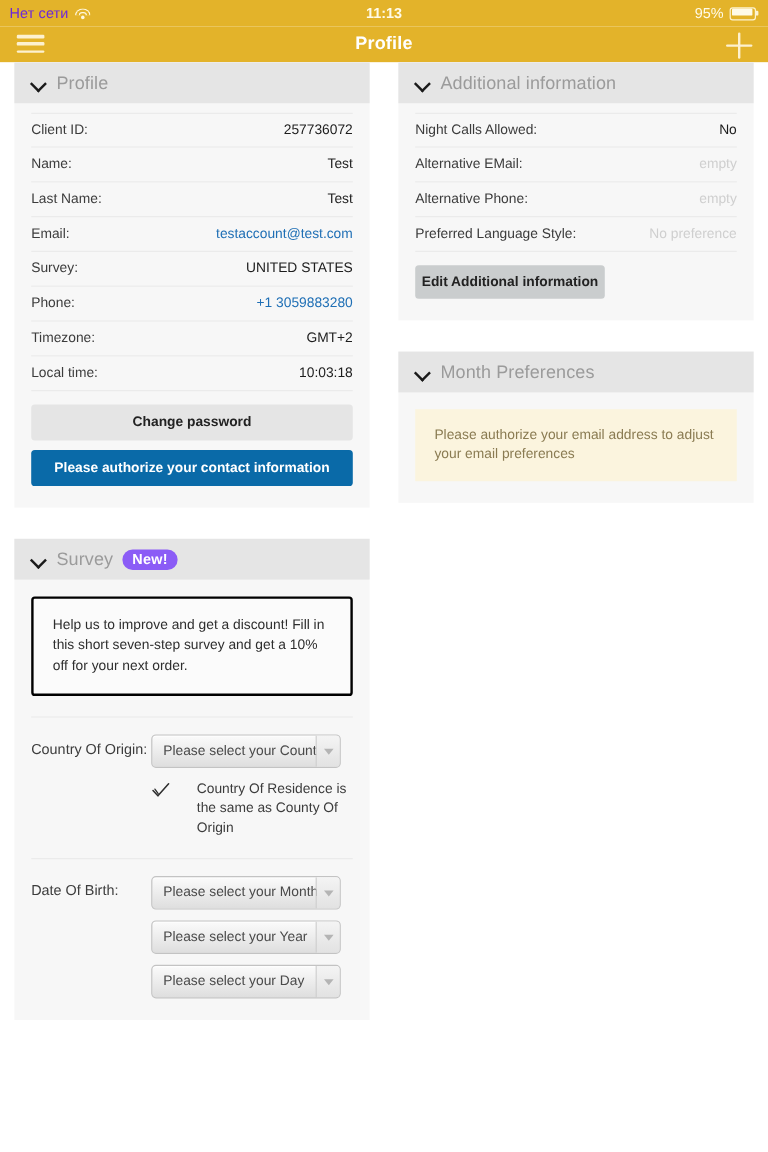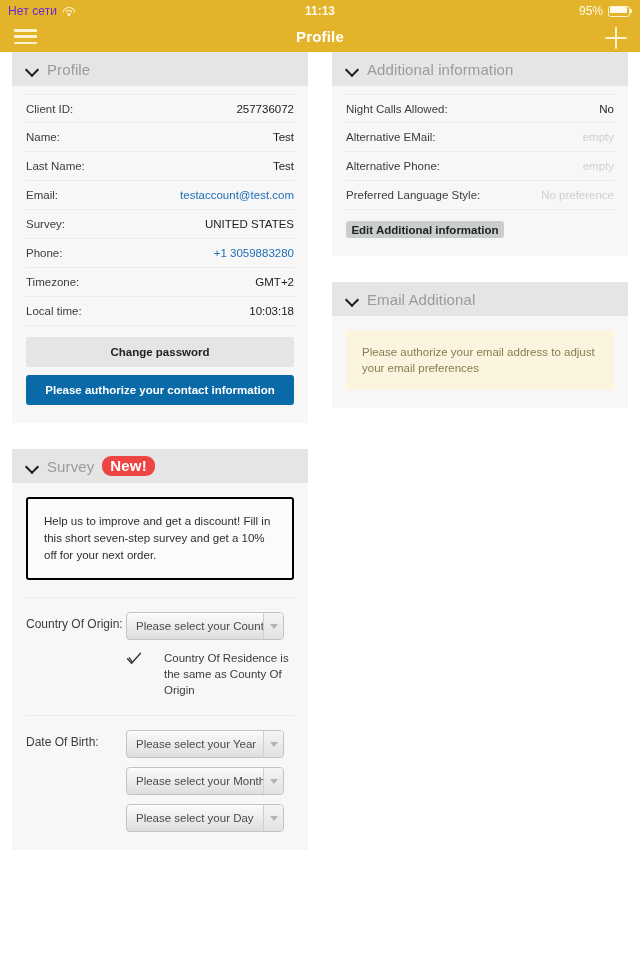--- a/index.html
+++ b/index.html
@@ -63,21 +63,21 @@
     padding-left:14px; gap:8px;
   }
   .chev { width:13px; height:13px; position:relative; flex:0 0 auto; }
   .chev:before {
     content:""; position:absolute; left:1px; top:2px; width:8px; height:8px;
     border-right:2.6px solid #1a1a1a; border-bottom:2.6px solid #1a1a1a;
     transform:rotate(45deg);
   }
   .card-title { font-size:15px; color:#9b9b9b; font-weight:400; letter-spacing:.1px; }
   .badge-new {
-    background:#ef4444; color:#fff; font-size:15px; font-weight:700;
+    background:#8b5cf6; color:#fff; font-size:12px; font-weight:700;
     border-radius:9px; padding:2px 8px 3px; line-height:1; letter-spacing:.2px;
   }
   .card-body { padding:0 14px 18px; }
 
   
   .rows { padding-top:8px; }
   .row {
     height:29px; display:flex; align-items:center;
     border-bottom:1px solid #ebebeb;
     justify-content:space-between;
@@ -92,21 +92,21 @@
 
   
   .btn {
     display:flex; align-items:center; justify-content:center;
     height:30px; border-radius:3px; font-size:11.5px; font-weight:700;
     cursor:pointer; user-select:none;
   }
   .btn-grey { background:#e5e5e5; color:#222; margin-top:11px; }
   .btn-blue { background:#0a6aa8; color:#fff; margin-top:8px; }
   .btn-edit { background:#cacdce; color:#222; margin-top:11px;
-              width:158px; height:17px; }
+              width:158px; height:28px; }
 
   
   .notice {
     background:#fbf4de; color:#8a7b52; font-size:11.5px; line-height:16px;
     padding:14px 16px; margin-top:14px;
   }
 
   
   .survey-intro {
     border:2px solid #000000; background:#fbfbfb; border-radius:3px;
@@ -263,27 +263,27 @@
                 </span>
                 <span class="check-line-text">Country Of Residence is the same as County Of Origin</span>
               </div>
             </div>
           </div>
 
           <div class="field-row">
             <div class="field-label">Date Of Birth:</div>
             <div class="field-ctrl">
               <div class="select">
-                <span class="select-text">Please select your Year</span>
+                <span class="select-text">Please select your Month</span>
                 <span class="select-arrow">
                     <i></i>
                   </span>
               </div>
               <div class="select">
-                <span class="select-text">Please select your Month</span>
+                <span class="select-text">Please select your Year</span>
                 <span class="select-arrow">
                     <i></i>
                   </span>
               </div>
               <div class="select">
                 <span class="select-text">Please select your Day</span>
                 <span class="select-arrow">
                     <i></i>
                   </span>
               </div>
@@ -320,21 +320,21 @@
               <span class="r-value muted">No preference</span>
             </div>
           </div>
           <div class="btn btn-edit">Edit Additional information</div>
         </div>
       </div>
 
       <div class="card">
         <div class="card-head">
           <span class="chev"></span>
-          <span class="card-title">Email Additional</span>
+          <span class="card-title">Month Preferences</span>
         </div>
         <div class="card-body">
           <div class="notice">Please authorize your email address to adjust your email preferences</div>
         </div>
       </div>
 
     </div>
 
   </div>
 </div>

